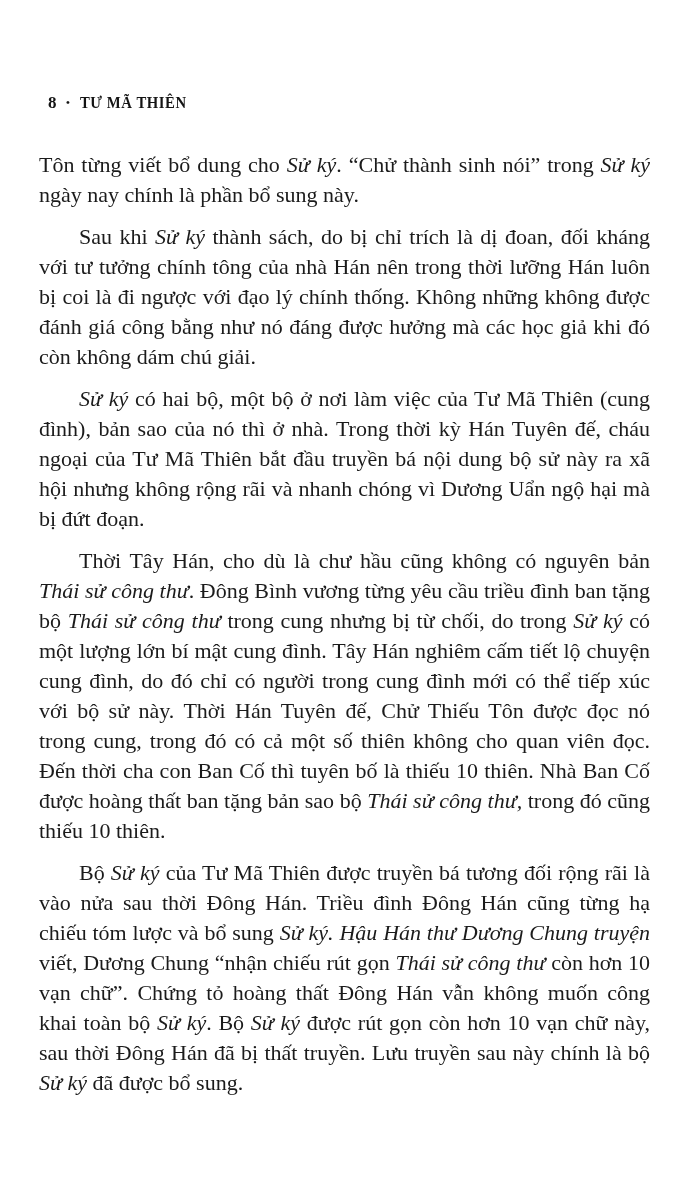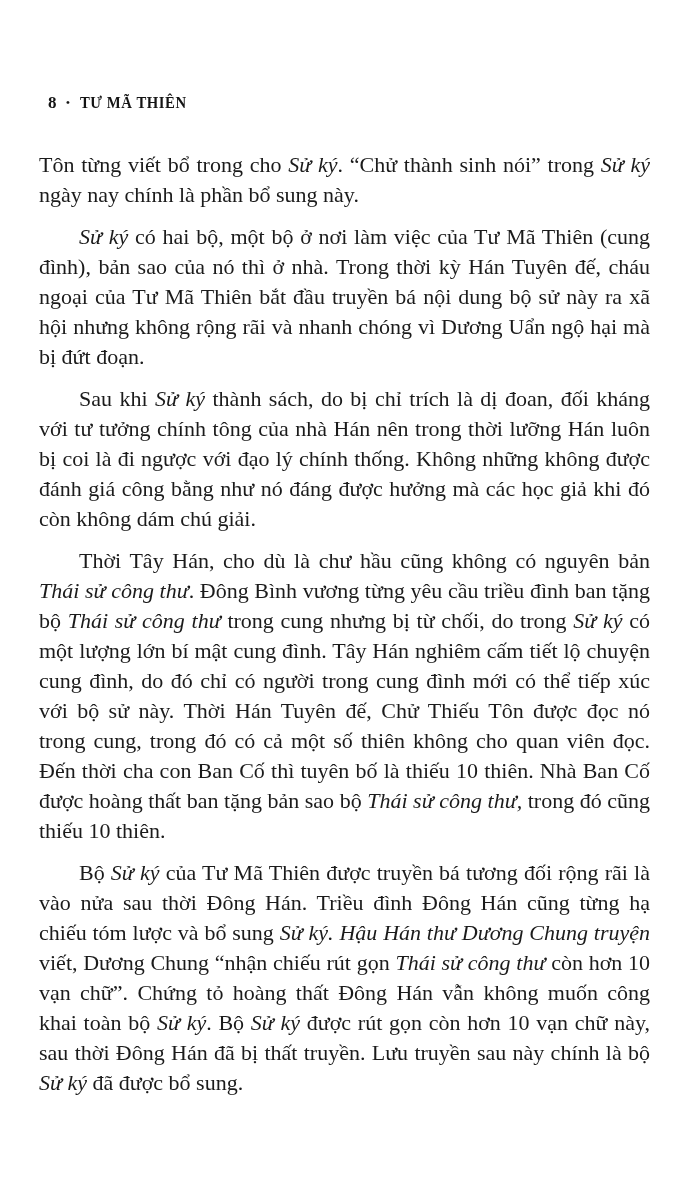--- a/index.html
+++ b/index.html
@@ -65,20 +65,20 @@
 <body>
 
 <div class="book-page">
 
   <header class="running-head">
     <span class="page-num">8</span><span class="sep">•</span><span class="title">TƯ MÃ THIÊN</span>
   </header>
 
   <main class="body-text">
 
-  <p class=""><span>Tôn từng viết bổ trong cho </span><em>Sử ký</em><span>. “Chử thành sinh nói” trong </span><em>Sử ký</em><span> ngày nay chính là phần bổ sung này.</span></p>
+  <p class=""><span>Tôn từng viết bổ dung cho </span><em>Sử ký</em><span>. “Chử thành sinh nói” trong </span><em>Sử ký</em><span> ngày nay chính là phần bổ sung này.</span></p>
+      <p class="indent"><span>Sau khi </span><em>Sử ký</em><span> thành sách, do bị chỉ trích là dị đoan, đối kháng với tư tưởng chính tông của nhà Hán nên trong thời lưỡng Hán luôn bị coi là đi ngược với đạo lý chính thống. Không những không được đánh giá công bằng như nó đáng được hưởng mà các học giả khi đó còn không dám chú giải.</span></p>
       <p class="indent"><em>Sử ký</em><span> có hai bộ, một bộ ở nơi làm việc của Tư Mã Thiên (cung đình), bản sao của nó thì ở nhà. Trong thời kỳ Hán Tuyên đế, cháu ngoại của Tư Mã Thiên bắt đầu truyền bá nội dung bộ sử này ra xã hội nhưng không rộng rãi và nhanh chóng vì Dương Uẩn ngộ hại mà bị đứt đoạn.</span></p>
-      <p class="indent"><span>Sau khi </span><em>Sử ký</em><span> thành sách, do bị chỉ trích là dị đoan, đối kháng với tư tưởng chính tông của nhà Hán nên trong thời lưỡng Hán luôn bị coi là đi ngược với đạo lý chính thống. Không những không được đánh giá công bằng như nó đáng được hưởng mà các học giả khi đó còn không dám chú giải.</span></p>
       <p class="indent"><span>Thời Tây Hán, cho dù là chư hầu cũng không có nguyên bản </span><em>Thái sử công thư</em><span>. Đông Bình vương từng yêu cầu triều đình ban tặng bộ </span><em>Thái sử công thư</em><span> trong cung nhưng bị từ chối, do trong </span><em>Sử ký</em><span> có một lượng lớn bí mật cung đình. Tây Hán nghiêm cấm tiết lộ chuyện cung đình, do đó chỉ có người trong cung đình mới có thể tiếp xúc với bộ sử này. Thời Hán Tuyên đế, Chử Thiếu Tôn được đọc nó trong cung, trong đó có cả một số thiên không cho quan viên đọc. Đến thời cha con Ban Cố thì tuyên bố là thiếu 10 thiên. Nhà Ban Cố được hoàng thất ban tặng bản sao bộ </span><em>Thái sử công thư,</em><span> trong đó cũng thiếu 10 thiên.</span></p>
       <p class="indent"><span>Bộ </span><em>Sử ký</em><span> của Tư Mã Thiên được truyền bá tương đối rộng rãi là vào nửa sau thời Đông Hán. Triều đình Đông Hán cũng từng hạ chiếu tóm lược và bổ sung </span><em>Sử ký. Hậu Hán thư Dương Chung truyện</em><span> viết, Dương Chung “nhận chiếu rút gọn </span><em>Thái sử công thư</em><span> còn hơn 10 vạn chữ”. Chứng tỏ hoàng thất Đông Hán vẫn không muốn công khai toàn bộ </span><em>Sử ký</em><span>. Bộ </span><em>Sử ký</em><span> được rút gọn còn hơn 10 vạn chữ này, sau thời Đông Hán đã bị thất truyền. Lưu truyền sau này chính là bộ </span><em>Sử ký</em><span> đã được bổ sung.</span></p>
     </main>
 
 </div>
 
 </body></html>

